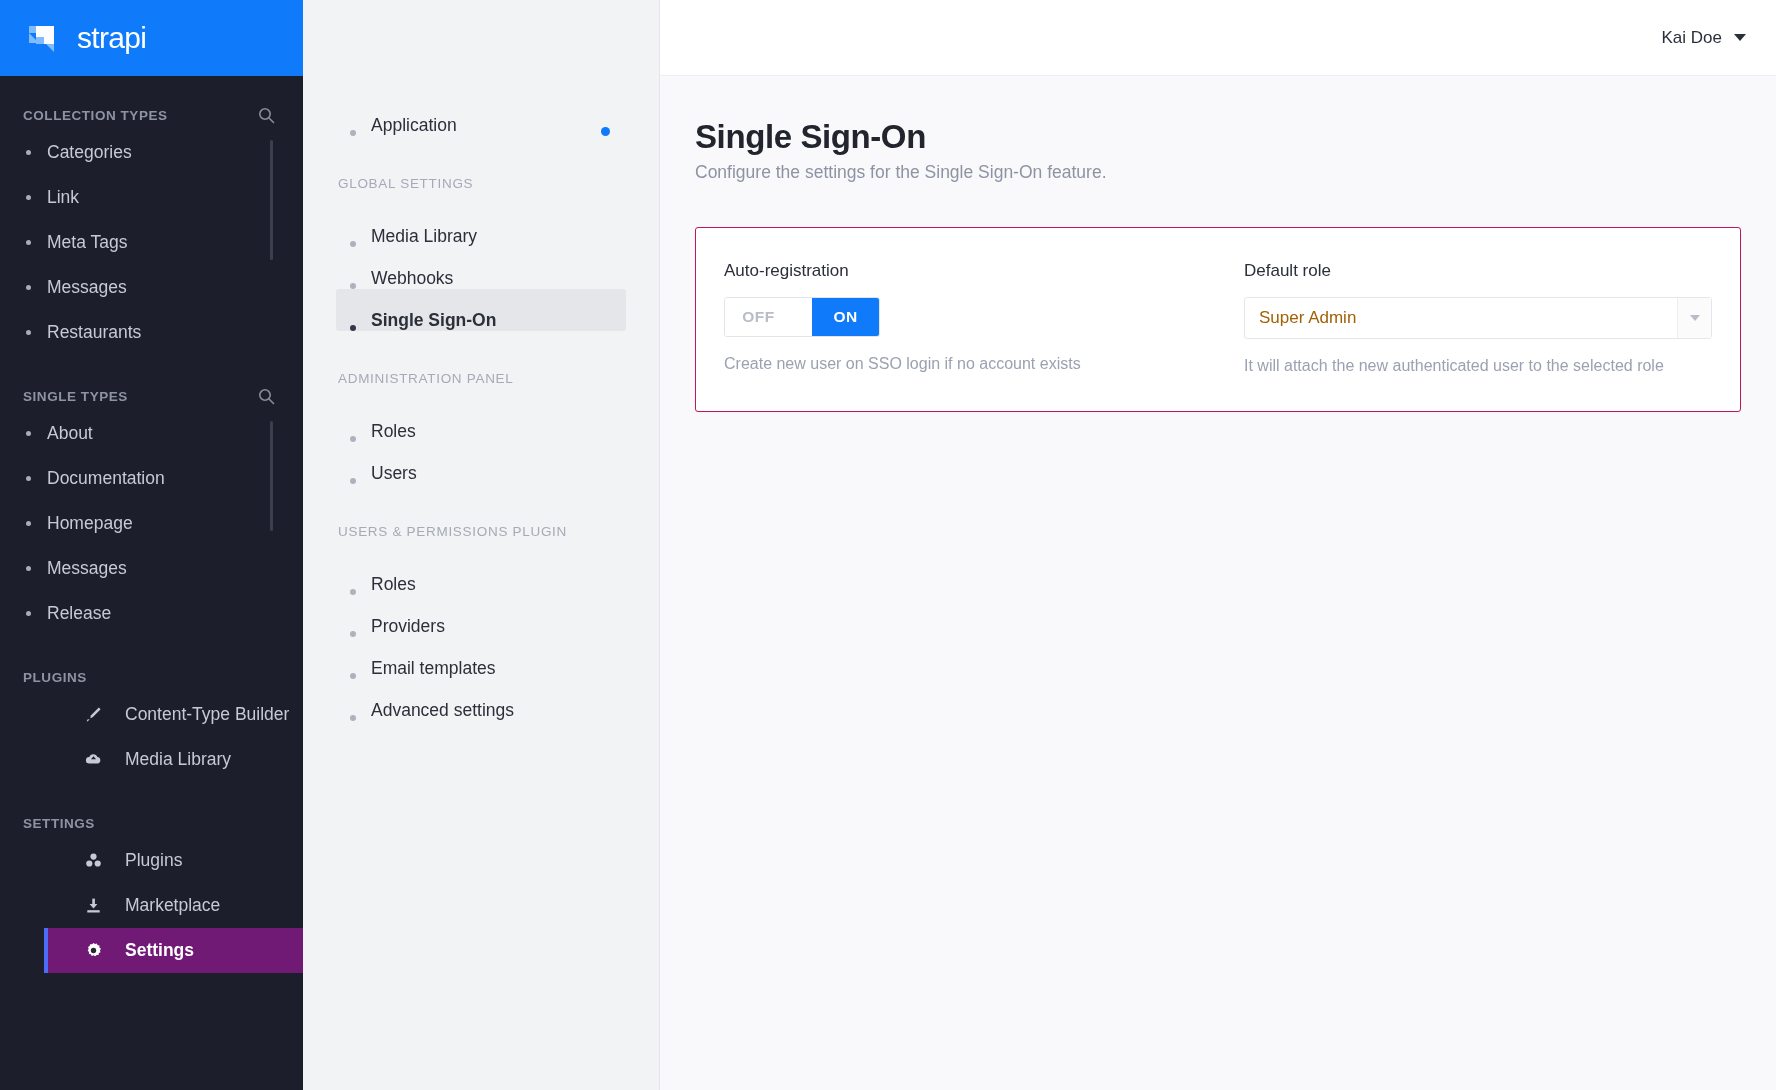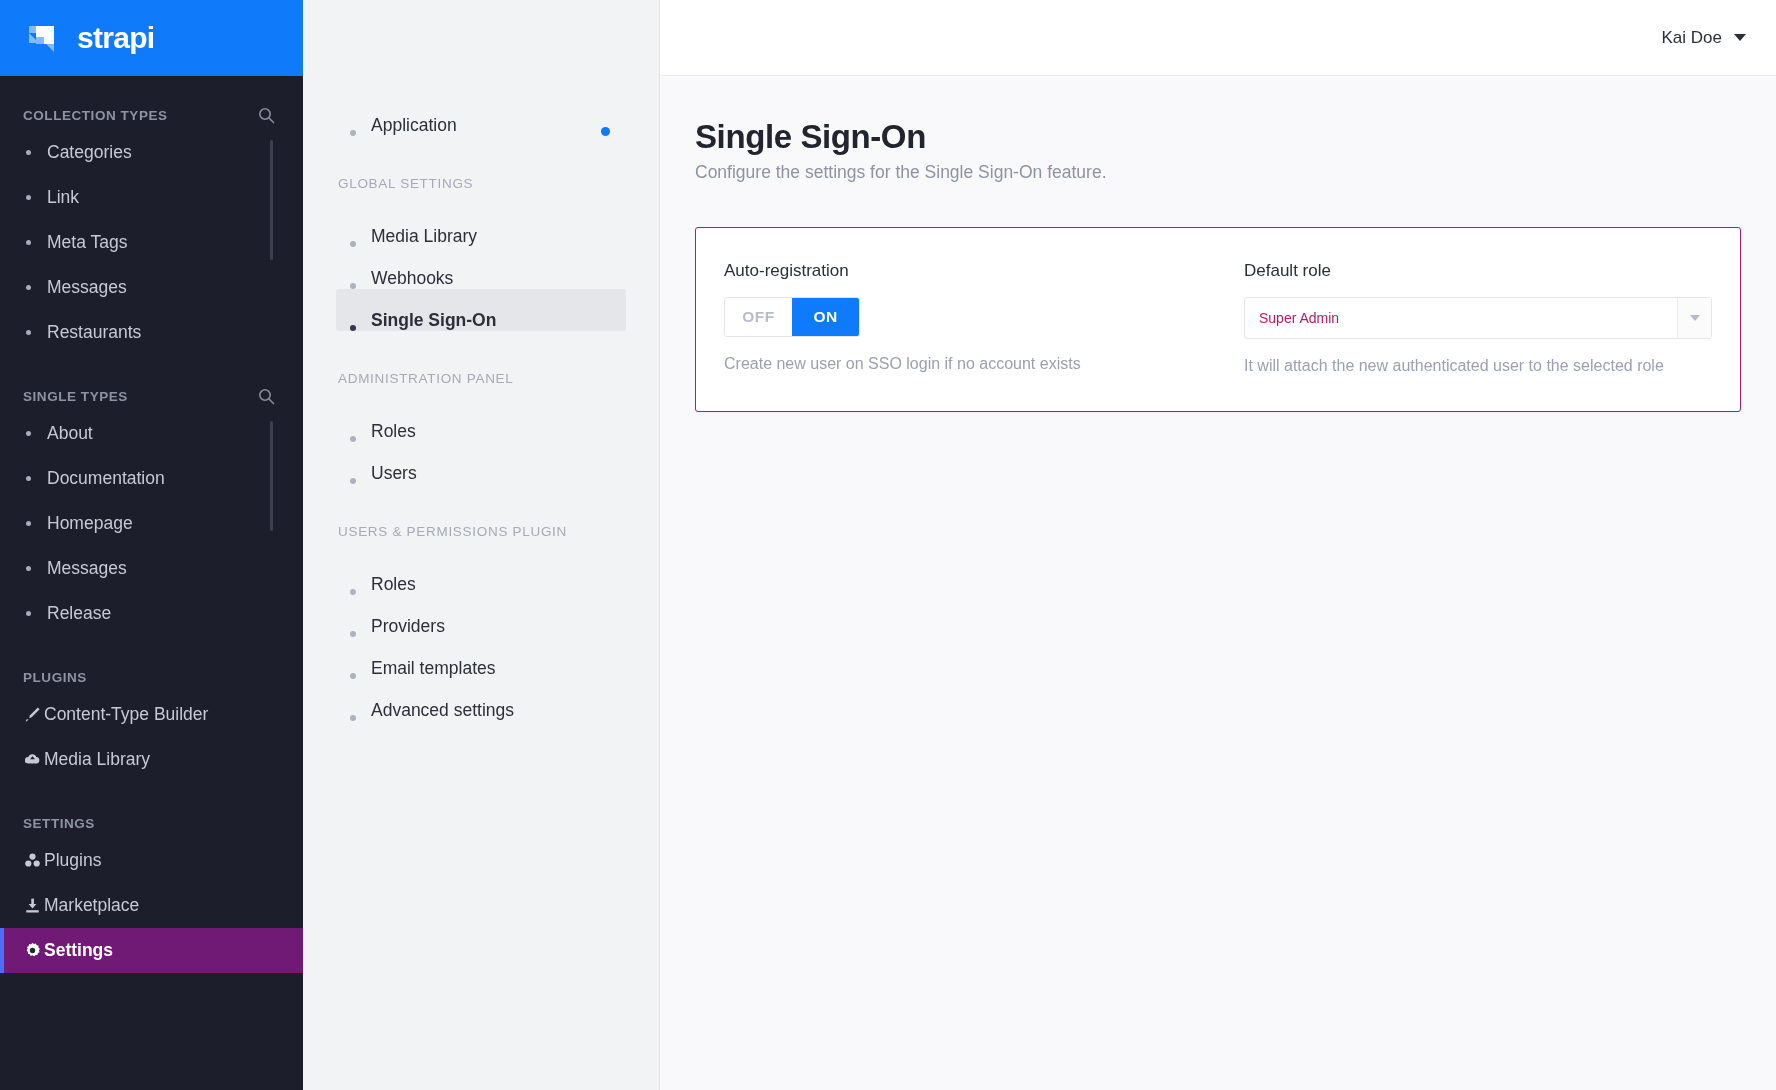--- a/index.html
+++ b/index.html
@@ -39,21 +39,21 @@
   }
   .brand-mark {
     width: 38px;
     height: 38px;
     position: relative;
     flex: 0 0 38px;
   }
   .brand-text {
     color: #ffffff;
     font-size: 30px;
-    font-weight: 700;
+    font-weight: 400;
     letter-spacing: -0.7px;
     line-height: 1;
   }
 
   .nav-scroll {
     height: 1014px;
     overflow: hidden;
     position: relative;
   }
 
@@ -104,21 +104,21 @@
     background: #a8adbb;
     flex: 0 0 5px;
     margin-left: 3px;
   }
   .nav-item .label {
     color: #c6cad4;
     font-size: 17.5px;
     font-weight: 400;
   }
 
-  .nav-item.with-icon { gap: 2px; padding-left: 22px; }
+  .nav-item.with-icon { gap: 22px; padding-left: 39px; margin-left: 44px; }
   .nav-item.with-icon .icon {
     width: 20px; height: 20px;
     display: flex; align-items: center; justify-content: center;
     flex: 0 0 20px;
   }
   .nav-item.with-icon .label { font-size: 17.5px; }
 
   .nav-item.active {
     background: #701a75;
   }
@@ -270,20 +270,21 @@
     display: block;
   }
 
   
   .toggle {
     display: inline-flex;
     border-radius: 3px;
     overflow: hidden;
     border: 1px solid #e2e4ea;
     height: 40px;
+    gap: 20px;
   }
   .toggle-opt {
     width: 67px;
     display: flex;
     align-items: center;
     justify-content: center;
     font-size: 15.5px;
     letter-spacing: .5px;
     cursor: pointer;
     background: #ffffff;
@@ -305,22 +306,22 @@
     align-items: stretch;
     cursor: pointer;
     width: 100%;
     max-width: 534px;
   }
   .select-value {
     flex: 1 1 auto;
     display: flex;
     align-items: center;
     padding-left: 14px;
-    font-size: 14px;
-    color: #be185d;
+    font-size: 17px;
+    color: #a16207;
   }
   .select-arrow {
     width: 34px;
     border-left: 1px solid #eceef2;
     background: #fbfbfc;
     display: flex;
     align-items: center;
     justify-content: center;
   }
   .tri-down {

